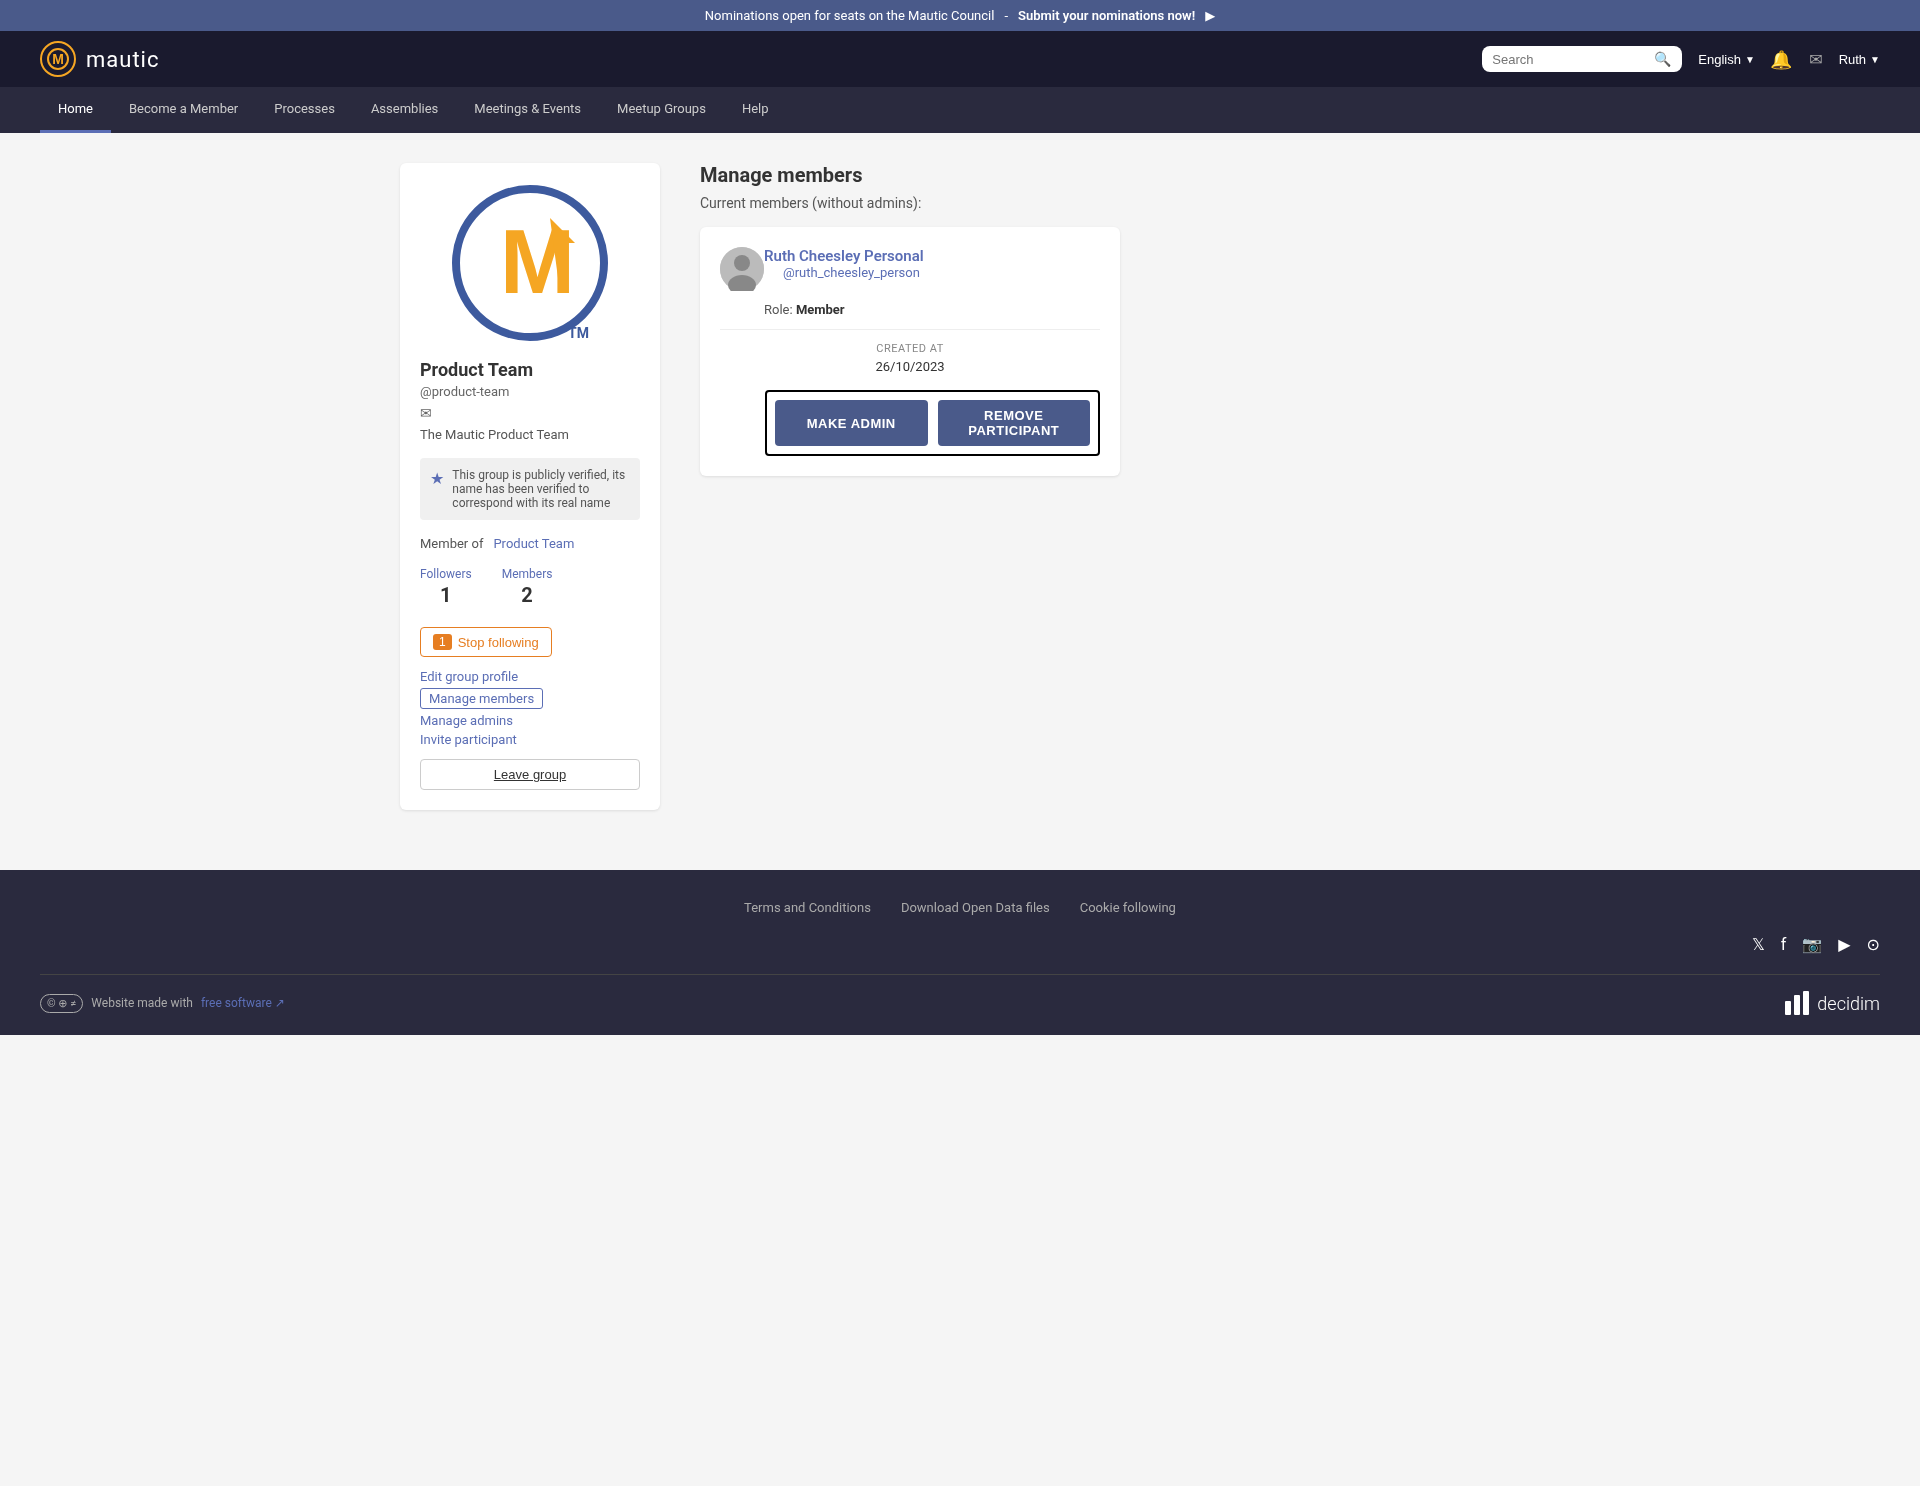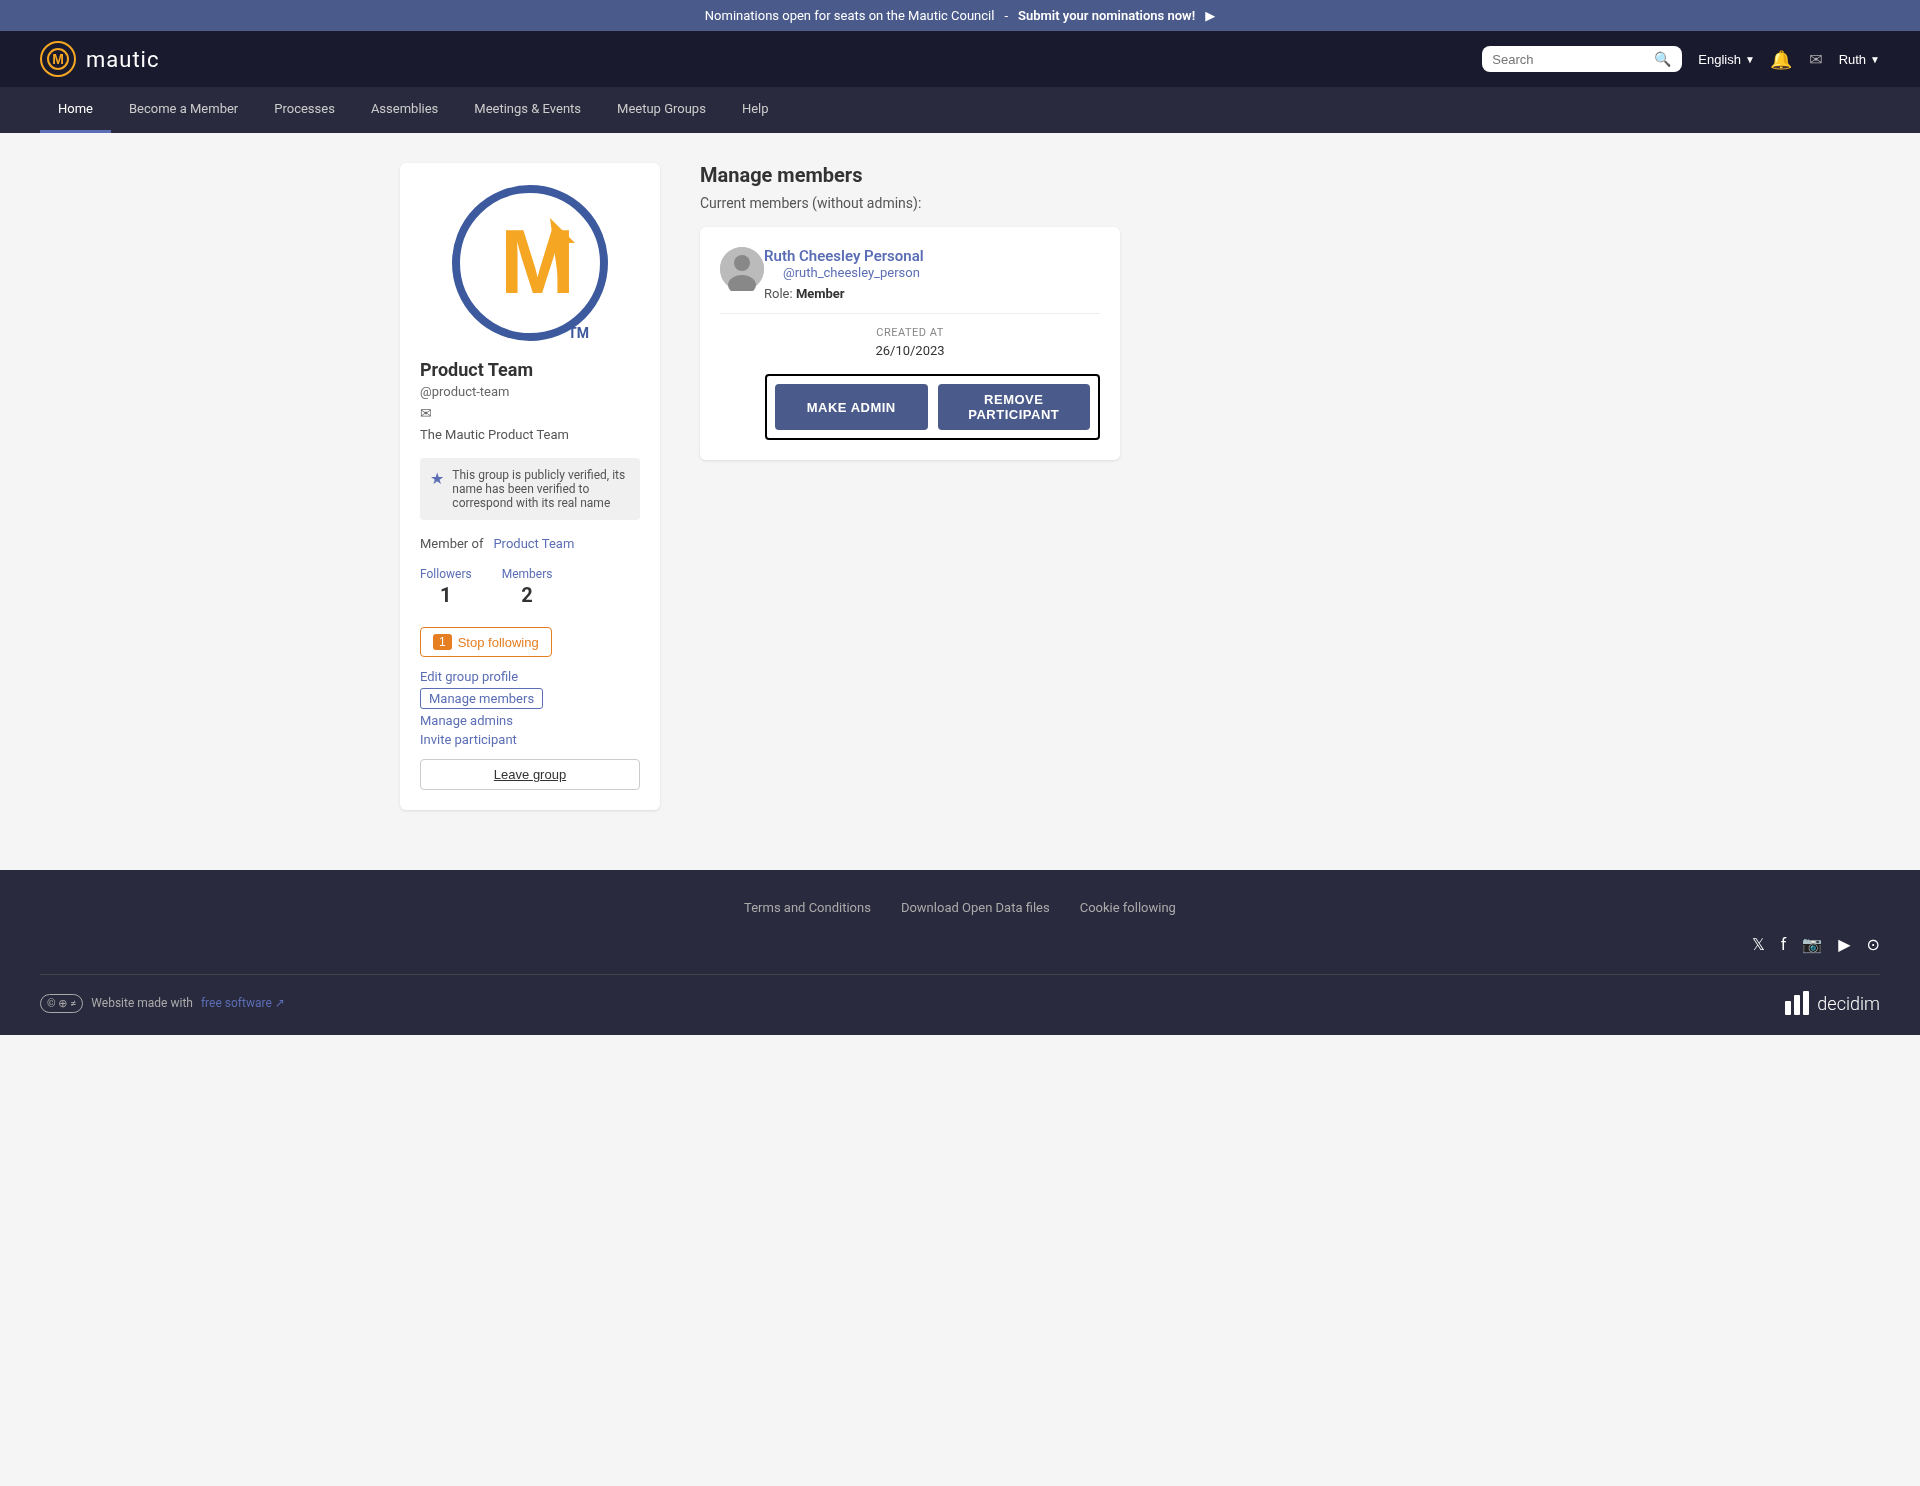--- a/index.html
+++ b/index.html
@@ -300,21 +300,21 @@
     }
     .member-username {
       color: #5b6eb5;
       font-size: 13px;
       display: block;
       margin-left: 19px;
     }
     .member-role {
       font-size: 13px;
       color: #555;
-      margin-top: 6px;
+      margin-top: 22px;
     }
     .member-role strong { font-weight: 700; color: #333; }
     .divider { border: none; border-top: 1px solid #eee; margin: 12px 0; }
 
     .created-section { text-align: center; margin-bottom: 16px; }
     .created-label {
       font-size: 11px;
       color: #888;
       letter-spacing: 0.5px;
       text-transform: uppercase;

